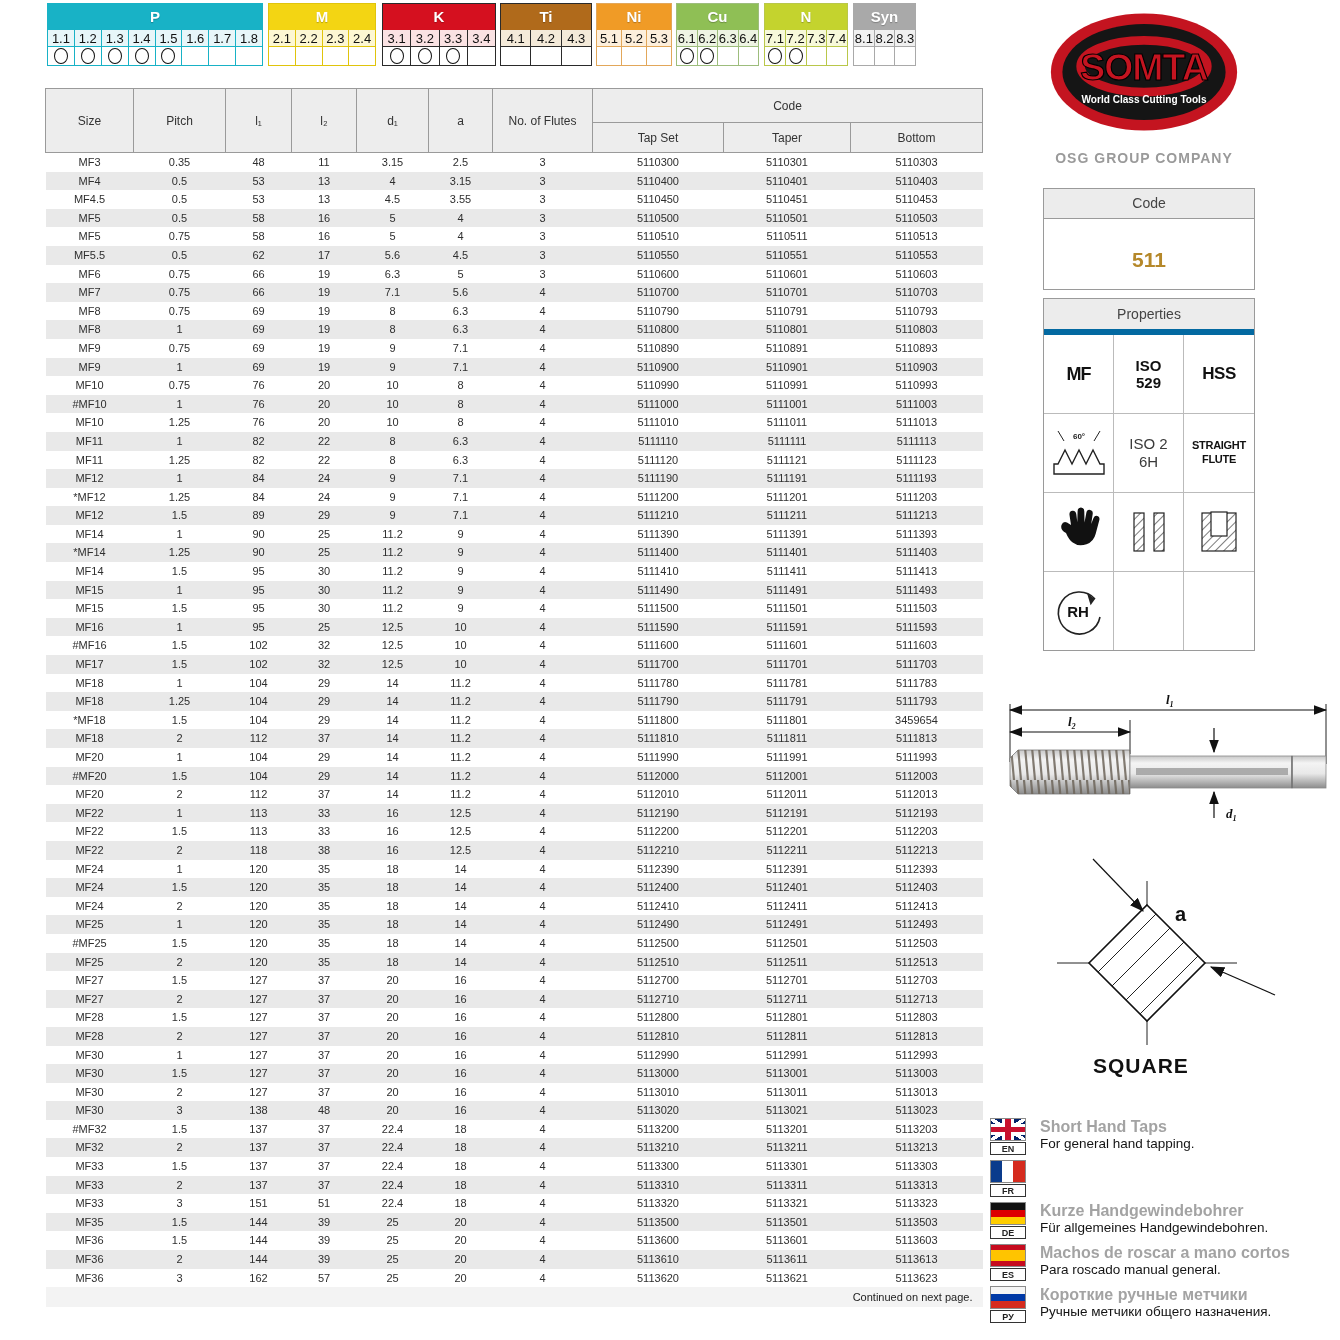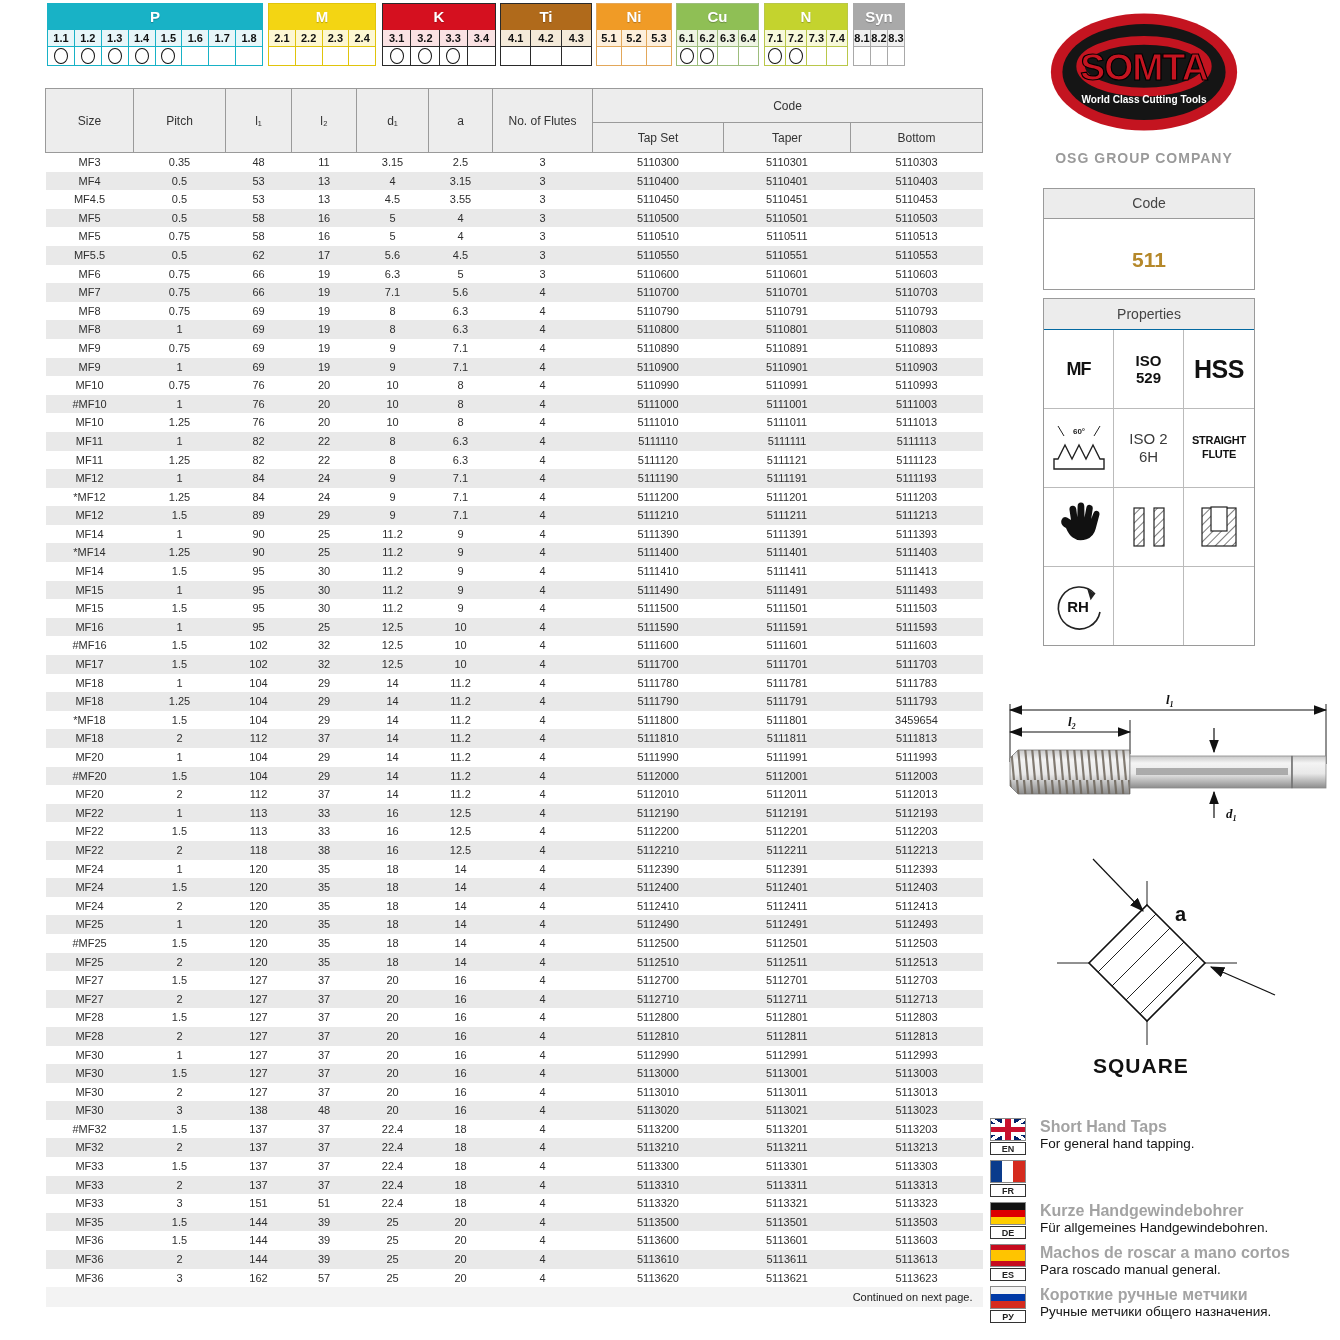--- a/index.html
+++ b/index.html
@@ -6,30 +6,30 @@
   .canvas{position:relative;width:1340px;height:1340px;background:#fff;overflow:hidden;
           font-family:"Liberation Sans","DejaVu Sans",sans-serif;color:#222;}
 
   
   .material-bar{position:absolute;left:47px;top:3px;display:flex;align-items:flex-start;}
   .mgroup{box-sizing:border-box;border:1px solid var(--bc);background:#fff;}
   .mg-head{height:26px;line-height:26px;text-align:center;font-weight:bold;font-size:15px;
            color:#fff;background:var(--hc);text-shadow:0 1px 1px rgba(0,0,0,.25);}
   .mg-nums,.mg-circles{display:flex;}
   .mg-nums div{flex:1;height:16px;display:flex;align-items:center;justify-content:center;
-               font-size:11px;font-weight:bold;color:#111;background:var(--tint);
+               font-size:13px;font-weight:normal;color:#111;background:var(--tint);
                border-right:1px solid var(--bc);box-sizing:border-box;}
   .mg-nums div:last-child,.mg-circles div:last-child{border-right:none;}
   .mg-circles div{flex:1;height:19px;display:flex;align-items:center;justify-content:center;
                background:#fff;border-right:1px solid var(--bc);border-top:1px solid var(--bc);box-sizing:border-box;}
   .circle{width:12px;height:14px;border:1.6px solid #111;border-radius:50%;}
   .mg-p{width:216px;margin-right:5px;} .mg-m{width:108px;margin-right:6px;}
   .mg-k{width:114px;margin-right:4px;} .mg-ti{width:92px;margin-right:4px;}
   .mg-ni{width:76px;margin-right:4px;} .mg-cu{width:83px;margin-right:5px;}
-  .mg-n{width:84px;margin-right:5px;}  .mg-syn{width:52px;}
+  .mg-n{width:84px;margin-right:5px;}  .mg-syn{width:63px;}
 
   
   .main-table{position:absolute;left:45px;top:88px;width:937px;border-collapse:collapse;
               table-layout:fixed;font-size:11px;color:#2e2e2e;}
   .main-table th{background:#ededed;border:1px solid #9a9a9a;font-weight:normal;
                  font-size:12px;color:#333;padding:0;}
   .main-table thead tr:first-child th{height:33px;}
   .main-table thead tr:last-child th{height:29px;}
   .main-table td{text-align:center;height:18.6px;padding:0;line-height:18.6px;
                  white-space:nowrap;overflow:hidden;}
@@ -41,29 +41,29 @@
   .logo{position:absolute;left:1048px;top:10px;width:192px;height:124px;}
   .osg-line{position:absolute;left:1028px;top:150px;width:232px;text-align:center;
             font-size:14px;font-weight:bold;color:#9a9a9a;letter-spacing:1px;}
   .code-box{position:absolute;left:1043px;top:188px;width:210px;border:1px solid #9a9a9a;background:#fff;}
   .code-box .bx-head{height:29px;line-height:29px;text-align:center;background:#ececec;
             border-bottom:1px solid #9a9a9a;font-size:14px;color:#444;}
   .code-box .bx-val{height:58px;display:flex;align-items:center;justify-content:center;
             font-size:21px;font-weight:bold;margin-top:12px;}
   .props{position:absolute;left:1043px;top:298px;width:210px;border:1px solid #9a9a9a;background:#fff;}
   .props .bx-head{height:30px;line-height:30px;text-align:center;background:#ececec;
-            border-bottom:1px solid #0369a1;font-size:14px;color:#444;}
+            border-bottom:6px solid #0369a1;font-size:14px;color:#444;}
   .pgrid{display:grid;grid-template-columns:1fr 1fr 1fr;}
   .pcell{border-right:1px solid #bbb;border-bottom:1px solid #bbb;height:78px;
          display:flex;flex-direction:column;align-items:center;justify-content:center;text-align:center;}
   .pcell:nth-child(3n){border-right:none;}
   .pcell.last-row{border-bottom:none;}
   .p-mf{font-size:18px;font-weight:bold;color:#111;letter-spacing:-1px;}
   .p-iso{font-size:15px;font-weight:bold;color:#111;line-height:1.15;}
-  .p-hss{font-size:25px;font-weight:bold;color:#111;letter-spacing:-0.5px;}
+  .p-hss{font-size:17px;font-weight:bold;color:#111;letter-spacing:-0.5px;}
   .p-tol{font-size:15px;color:#3a3a3a;line-height:1.2;}
   .p-flute{font-size:11px;font-weight:bold;color:#111;line-height:1.25;letter-spacing:-0.3px;}
 
   .tap-diagram{position:absolute;left:1002px;top:692px;width:332px;height:130px;}
   .square-diagram{position:absolute;left:1035px;top:843px;width:270px;height:238px;}
 
   
   .lang-list{position:absolute;left:990px;top:1118px;width:348px;}
   .lang-row{display:flex;margin-bottom:3px;height:39px;}
   .lang-flag-col{width:40px;flex:0 0 40px;}

